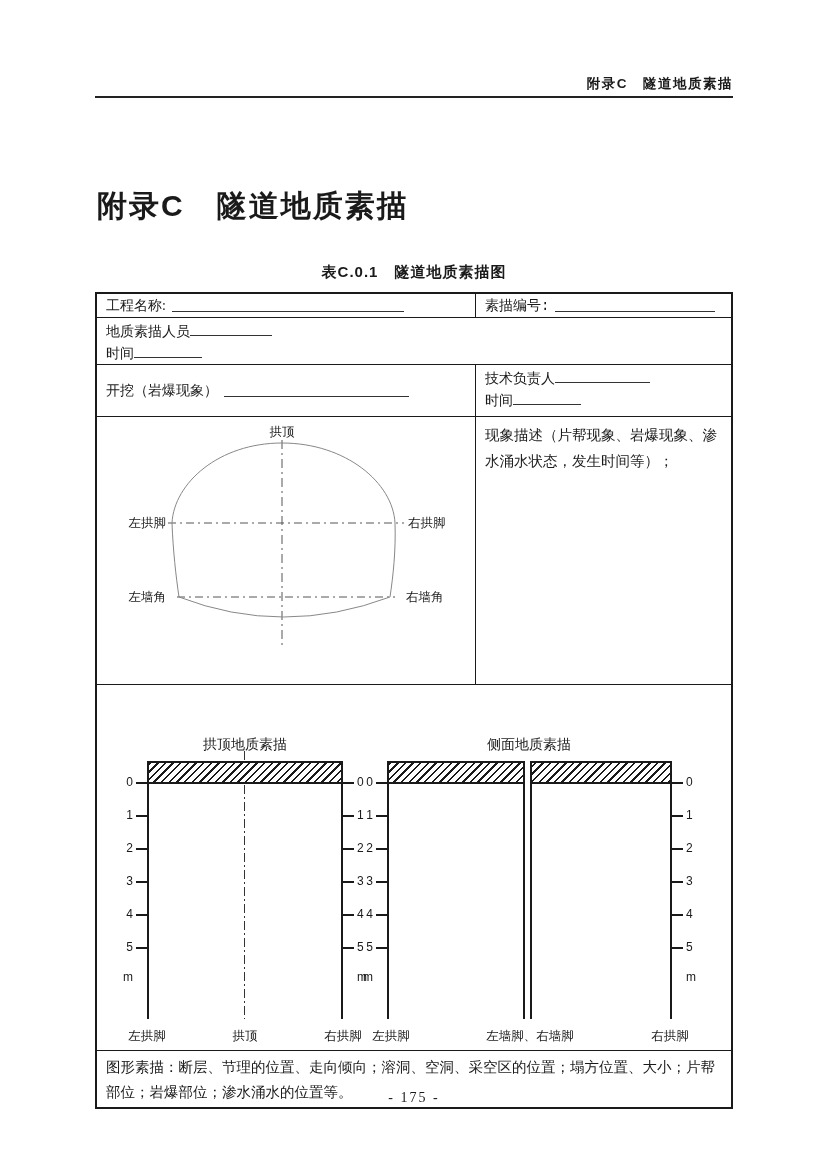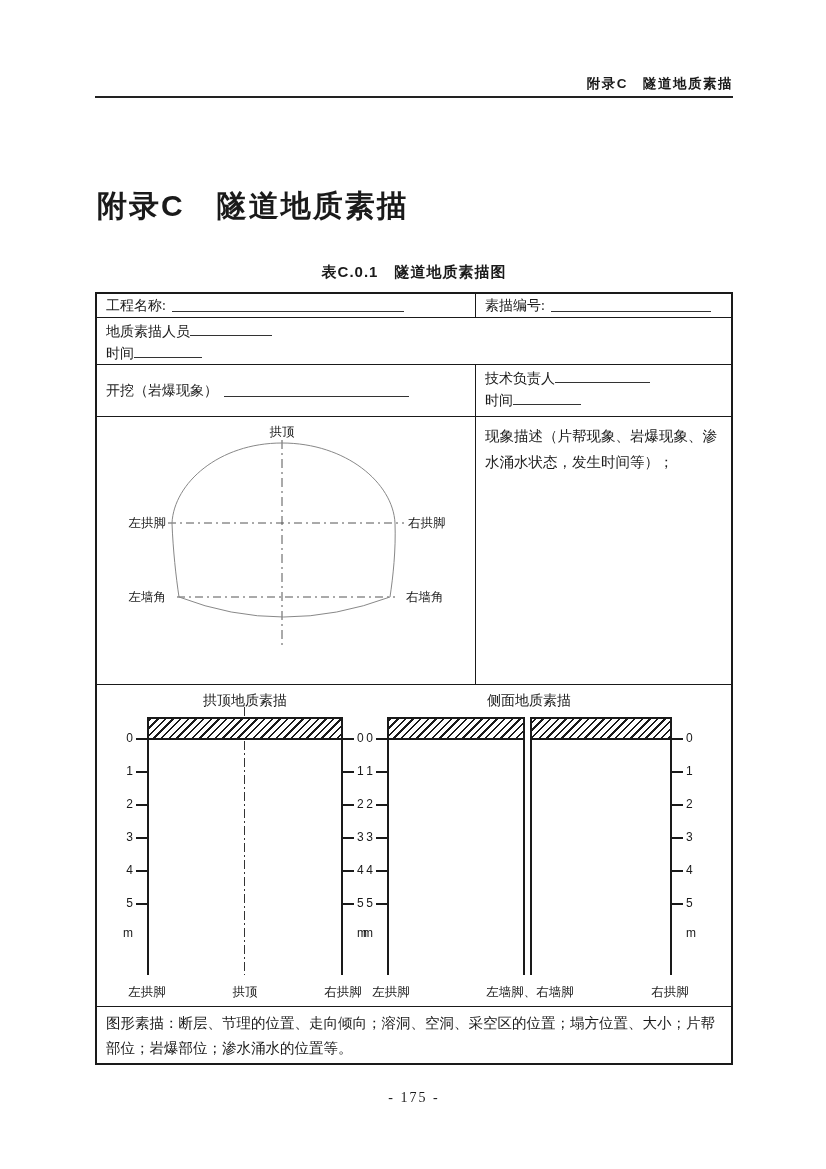--- a/index.html
+++ b/index.html
@@ -26,23 +26,23 @@
   .tbl-caption {
     position:absolute; top:263px; left:95px; width:638px; text-align:center;
     font-family:"Liberation Sans","DejaVu Sans",sans-serif;
     font-weight:bold; font-size:15px; letter-spacing:1px;
   }
 
   .tbl { position:absolute; top:292px; left:95px; width:638px; border:2px solid #1a1a1a; background:#fff; }
   .trow { display:flex; border-bottom:1.5px solid #1a1a1a; }
   .trow.last { border-bottom:none; }
   .tcell-l { width:379px; border-right:1.5px solid #1a1a1a; position:relative; }
-  .tcell-r { flex:1; position:relative; }
+  .tcell-r { flex:1; position:relative;font-family:Liberation Mono, monospace; }
   .r1 { height:24px;text-align:right; } .r2 { height:47px; } .r3 { height:52px; }
-  .r4 { height:268px; } .r5 { height:322px; position:relative; } .r6 { height:56px; }
+  .r4 { height:268px; } .r5 { height:322px; position:relative;margin-top:44px; } .r6 { height:56px; }
 
   .fline { display:flex; align-items:center; height:100%; padding:0 9px; font-size:14px; white-space:nowrap; }
   .fline .gap { width:6px; }
   .two-line { padding:3px 9px 0 9px; font-size:14px; line-height:22px; white-space:nowrap; }
   .bl { display:inline-block; border-bottom:1.2px solid #333; height:13px; vertical-align:baseline; }
 
   .phenomenon { padding:6px 9px; font-size:14.5px; line-height:26px; }
   .note-cell { padding:4px 9px; font-size:14.5px; line-height:25px; }
 
   

